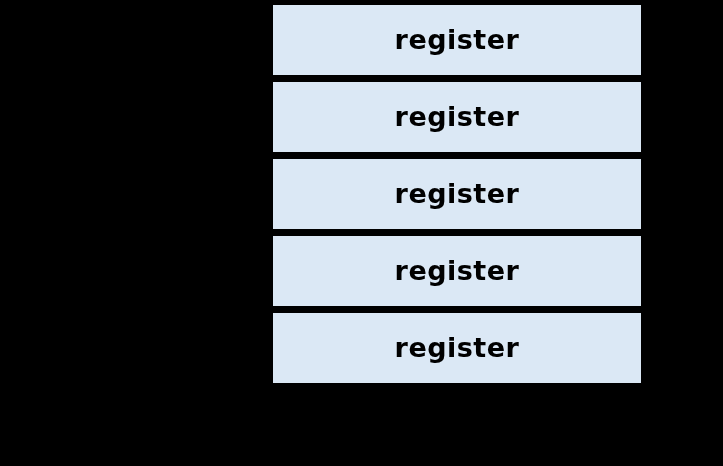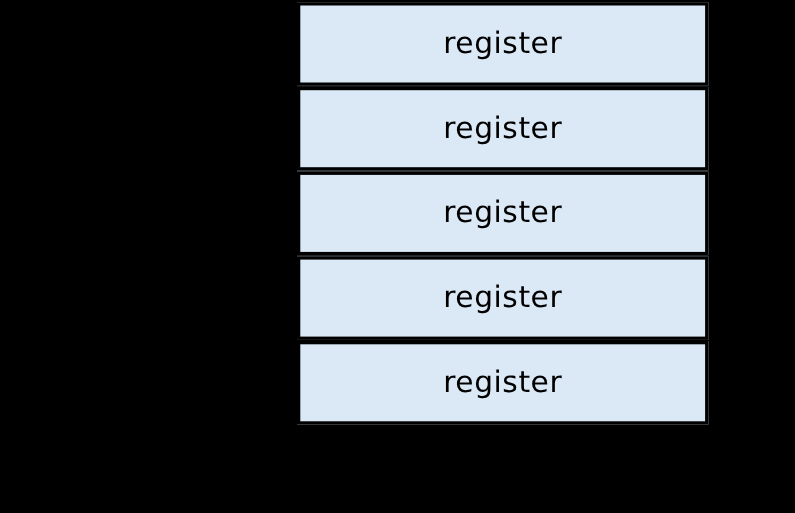--- a/index.html
+++ b/index.html
@@ -35,21 +35,21 @@
     background: var(--fill, #dbe8f5);
     border: 3px solid var(--stroke, #000000);
     margin-bottom: 1px;
     display: flex;
     align-items: center;
     justify-content: center;
   }
   .box .label {
     color: var(--text, #000000);
     font-size: 27px;
-    font-weight: 400;
+    font-weight: 700;
     letter-spacing: 0.5px;
     line-height: 1;
     transform: translateY(-1px);
   }
 </style>
 </head>
 <body>
 
 <div class="canvas">
   <div class="stack">

